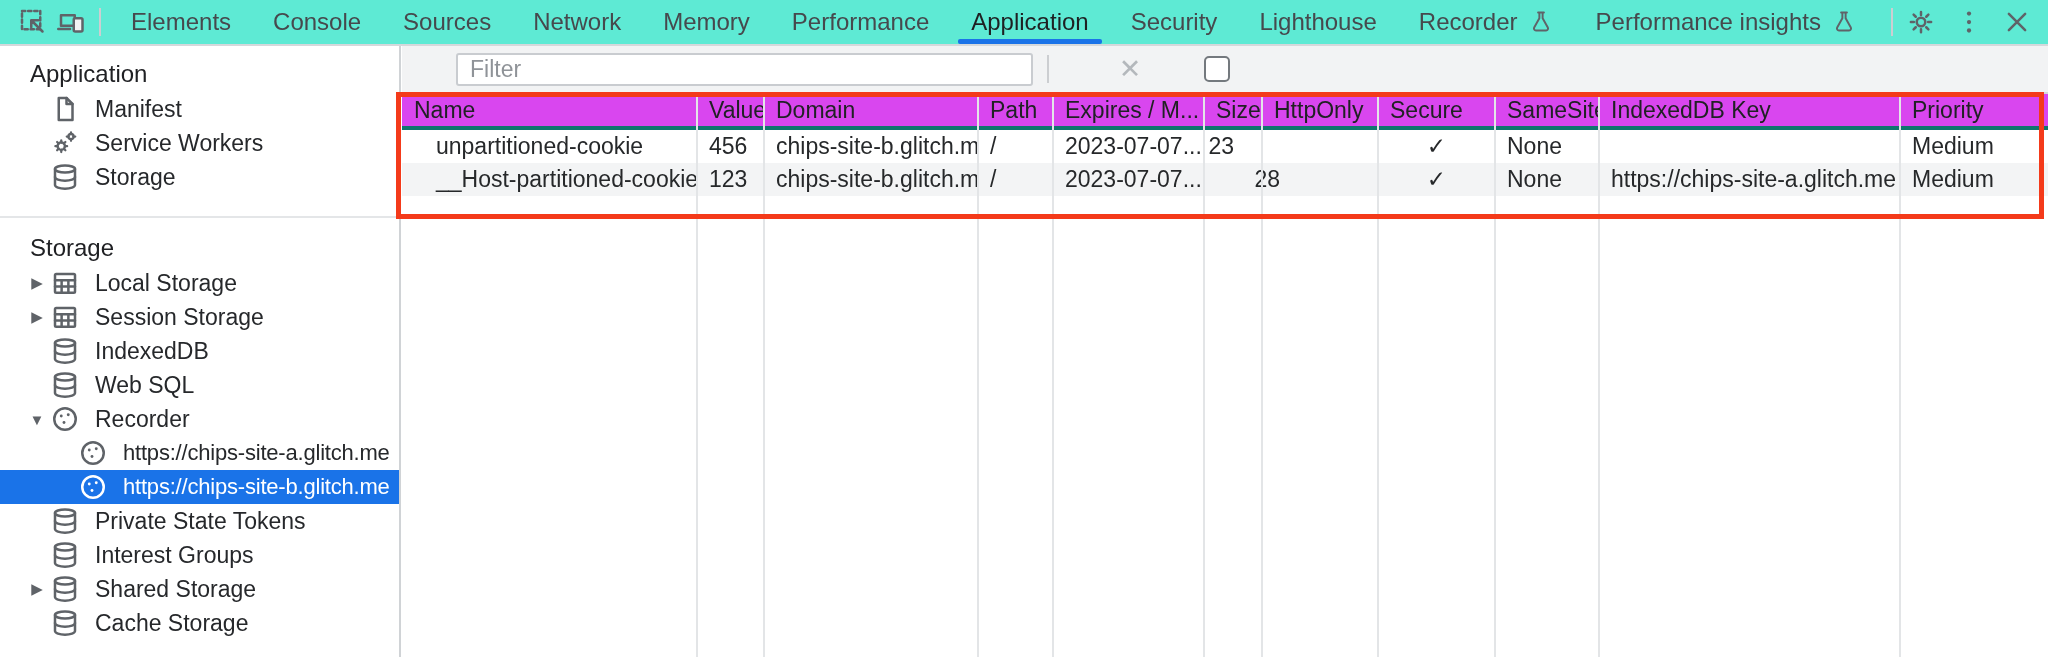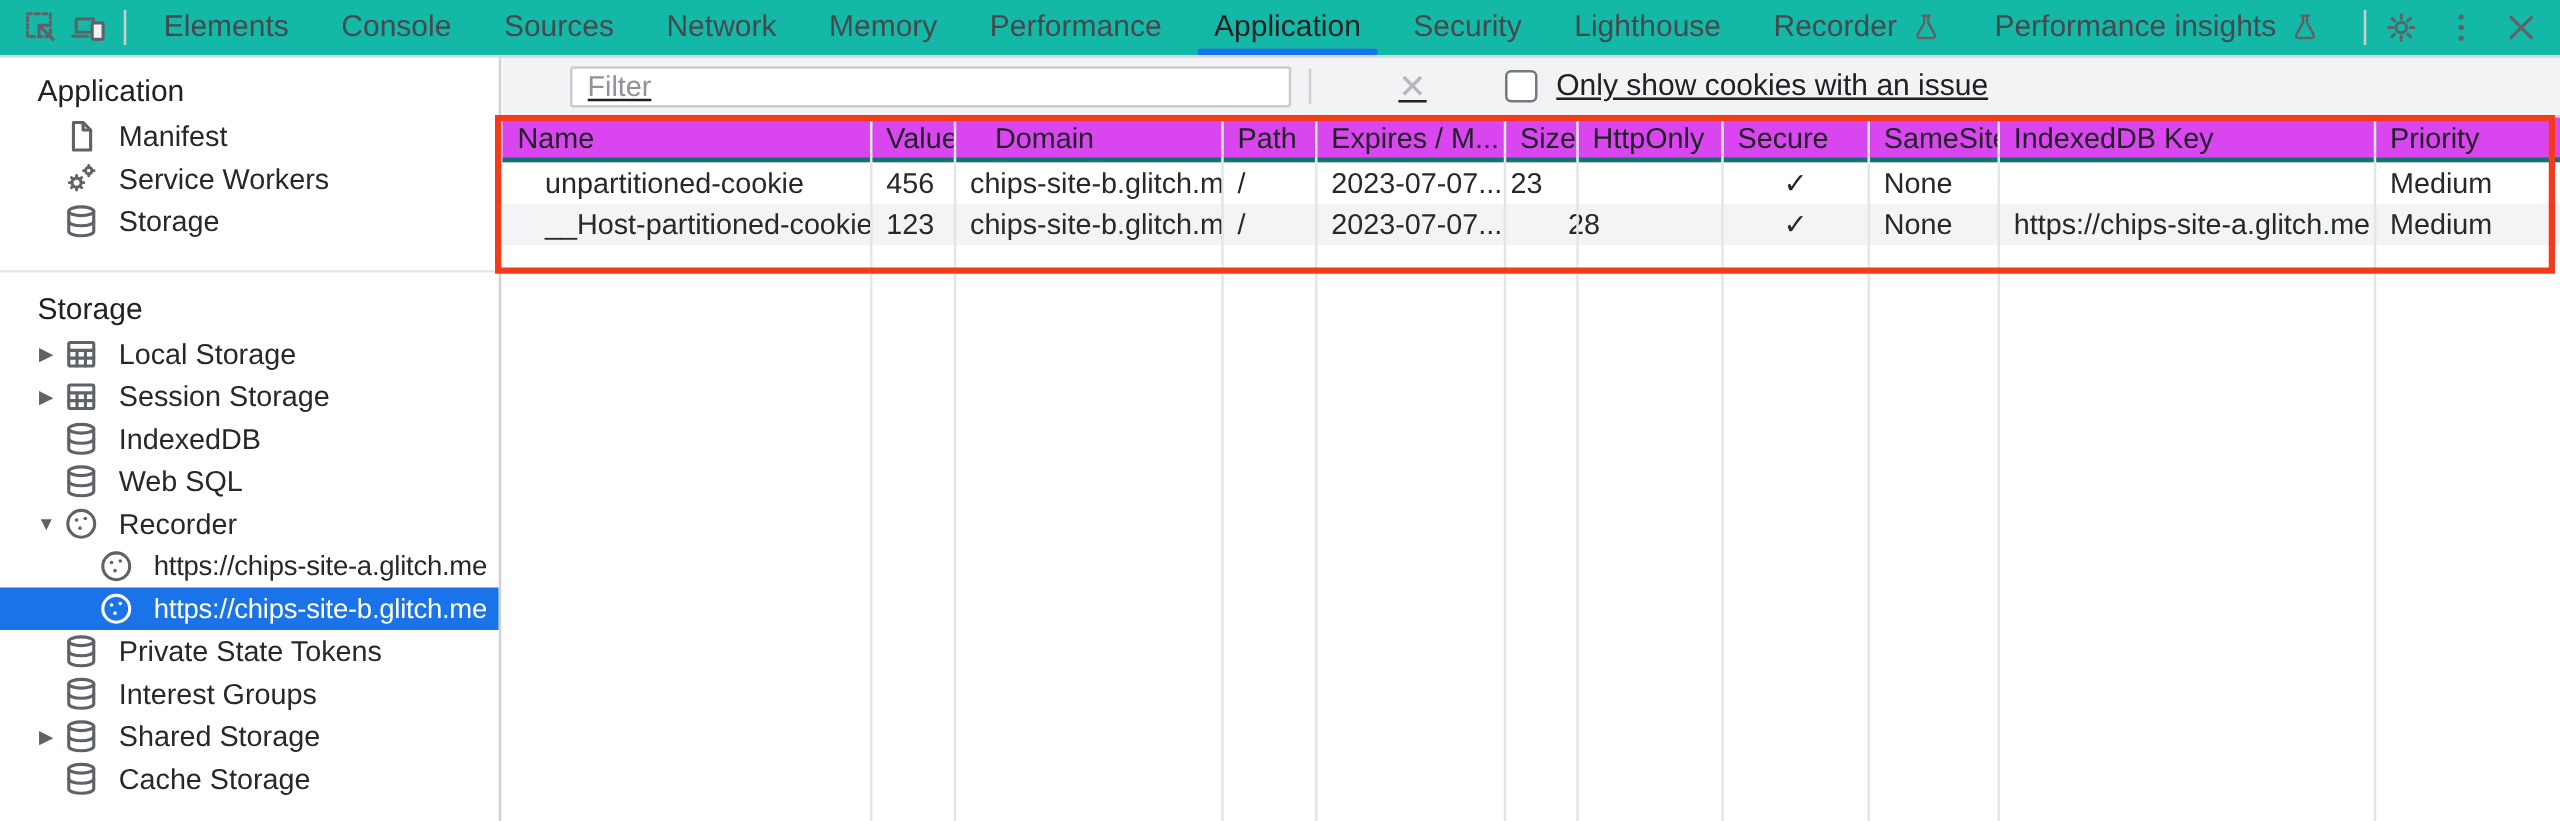--- a/index.html
+++ b/index.html
@@ -6,21 +6,21 @@
   html,body { background:#fff; }
   #app {
     position:relative; width:2048px; height:657px; overflow:hidden;
     font-family:"Liberation Sans", sans-serif; background:#fff; color:#202124;
   }
   svg { display:block; }
 
   
   .tabbar {
     position:absolute; left:0; top:0; width:2048px; height:46px;
-    background:#14b8a6; border-bottom:2px solid #d5d8db;
+    background:#5eead4; border-bottom:2px solid #d5d8db;
     display:flex; align-items:center;
   }
   .icon-btn {
     width:38px; height:38px; display:flex; align-items:center; justify-content:center;
     color:#5f6368; flex:0 0 auto;
   }
   .tb-divider { width:2px; height:28px; background:#ccced1; margin:0 9px; flex:0 0 auto; }
   #tab-strip { display:flex; align-items:stretch; height:44px; }
   .tab {
     position:relative; padding:0 21px; font-size:24px; line-height:44px;
@@ -48,21 +48,21 @@
   .tree-row .ticon { width:30px; height:30px; margin-right:15px; color:#5f6368; flex:0 0 auto; }
   .tree-row.lvl2 .label { font-size:22px; letter-spacing:-0.2px; }
   .tree-row .label { white-space:nowrap; }
   .tree-row.selected { background:var(--selected); color:#fff; }
   .tree-row.selected .ticon, .tree-row.selected .arrow { color:#fff; }
 
   
   .cookie-toolbar {
     position:absolute; left:402px; top:46px; width:1646px; height:48px;
     background:#f2f3f4; border-bottom:2px solid #d5d8db;
-    display:flex; align-items:center;text-decoration:underline;
+    display:flex; align-items:center;
   }
   .refresh-btn { margin-left:10px; color:#5f6368; }
   .filter-input {
     margin-left:6px; width:577px; height:33px; border:2px solid #c9ccd0; border-radius:3px;
     background:#fff; font-family:inherit; font-size:23px; color:#202124; padding:0 12px; outline:none;
   }
   .filter-input::placeholder { color:#8f9398; }
   .clear-btn { margin-left:8px; color:#3c4043; }
   .del-btn { margin-left:8px; width:36px; color:#b4b8bc; font-size:27px; line-height:36px; text-align:center; }
   .issue-checkbox {
@@ -345,28 +345,27 @@
       </div>
     </div>
 
   <div class="cookie-toolbar">
     <span class="icon-btn refresh-btn" id="refresh-icon-slot"></span>
     <input class="filter-input" type="text" value="" placeholder="Filter" style="">
     <span class="tb-divider" style="margin-left:14px"></span>
     <span class="icon-btn clear-btn" id="clear-icon-slot"></span>
     <span class="del-btn">✕</span>
     <span class="issue-checkbox"></span>
-    <span class="issue-label">Only show cookies with an issue</span>
   </div>
 
   <div class="grid" id="grid">
       <div class="grid-header" style="line-height: 36px;">
         <div class="cell" style="left: 0px; width: 295px;">Name</div>
         <div class="cell" style="left: 295px; width: 67px;">Value</div>
-        <div class="cell" style="left: 362px; width: 186px; margin-left: 20px;">Domain</div>
+        <div class="cell" style="left: 362px; width: 186px;">Domain</div>
         <div class="cell" style="left: 576px; width: 75px;">Path</div>
         <div class="cell" style="left: 651px; width: 151px;">Expires / M...</div>
         <div class="cell" style="left: 802px; width: 58px;">Size</div>
         <div class="cell" style="left: 860px; width: 116px;">HttpOnly</div>
         <div class="cell" style="left: 976px; width: 117px;">Secure</div>
         <div class="cell" style="left: 1093px; width: 104px;">SameSite</div>
         <div class="cell" style="left: 1197px; width: 301px;">IndexedDB Key</div>
         <div class="cell" style="left: 1498px; width: 148px;">Priority</div>
       </div>
       <div class="grid-row" style="top: 36px; background: rgb(255, 255, 255);">

